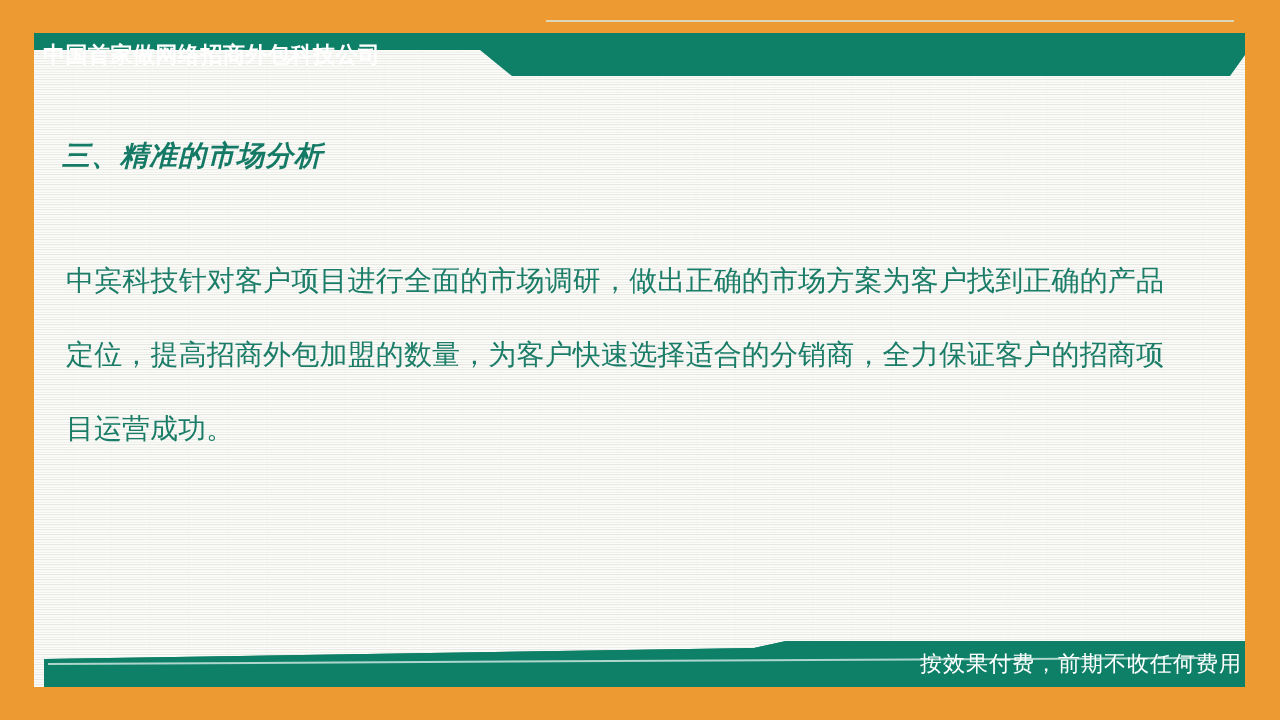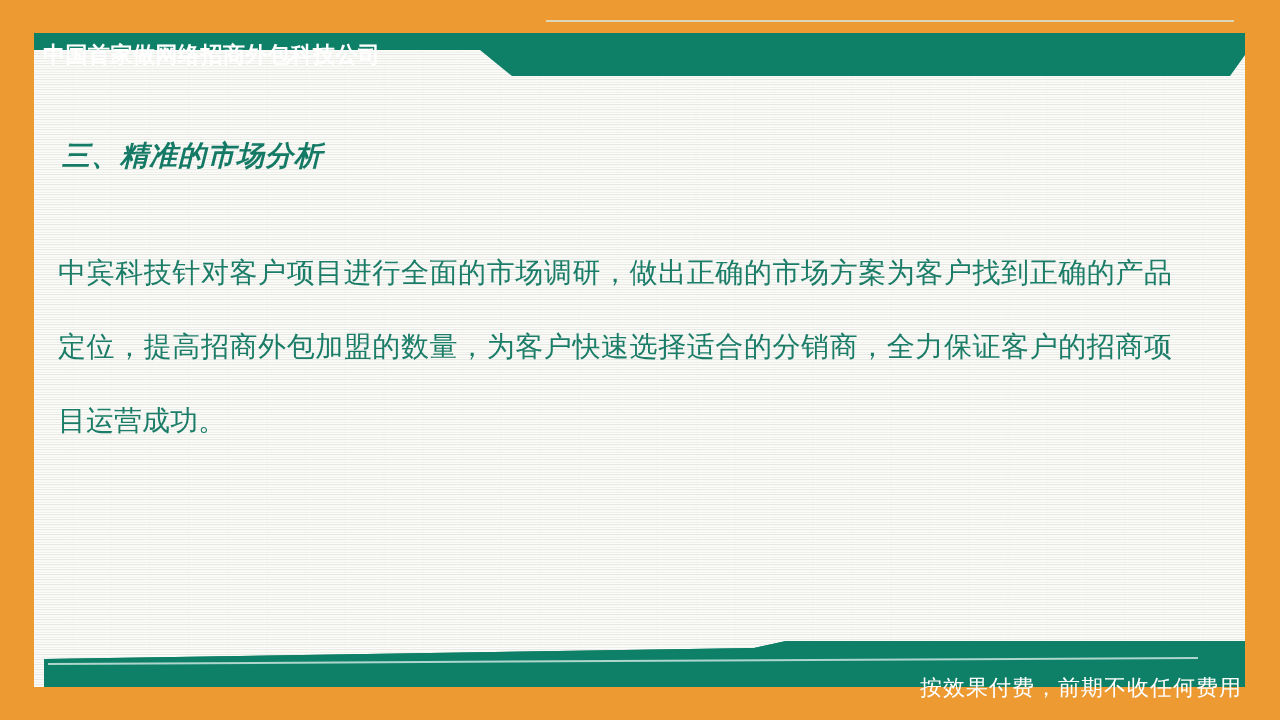--- a/index.html
+++ b/index.html
@@ -107,21 +107,21 @@
     left: 50px;
     top: 228px;
     width: 1130px;
     font-family: "DejaVu Serif", "Liberation Serif", serif;
     font-size: 28px;
     line-height: 74px;
     color: #1B7D68;
     text-align: justify;
     text-justify: inter-character;
   }
-  #body-copy p { margin: 8px; }
+  #body-copy p { margin: 16px; }
   
   #footer-band {
     position: absolute;
     left: 34px;
     top: 641px;
     width: 1211px;
     height: 46px;
     overflow: hidden;
   }
   #footer-band .shape {
@@ -156,21 +156,20 @@
   #footer-tagline {
     position: absolute;
     right: 38px;
     top: 641px;
     height: 46px;
     line-height: 46px;
     color: #ffffff;
     font-size: 22px;
     letter-spacing: 1px;
     white-space: nowrap;
-    margin-top: 24px;
   }
 </style>
 </head>
 <body>
 
 <div id="slide">
 
   <div id="paper"></div>
 
   <div id="header-band">

